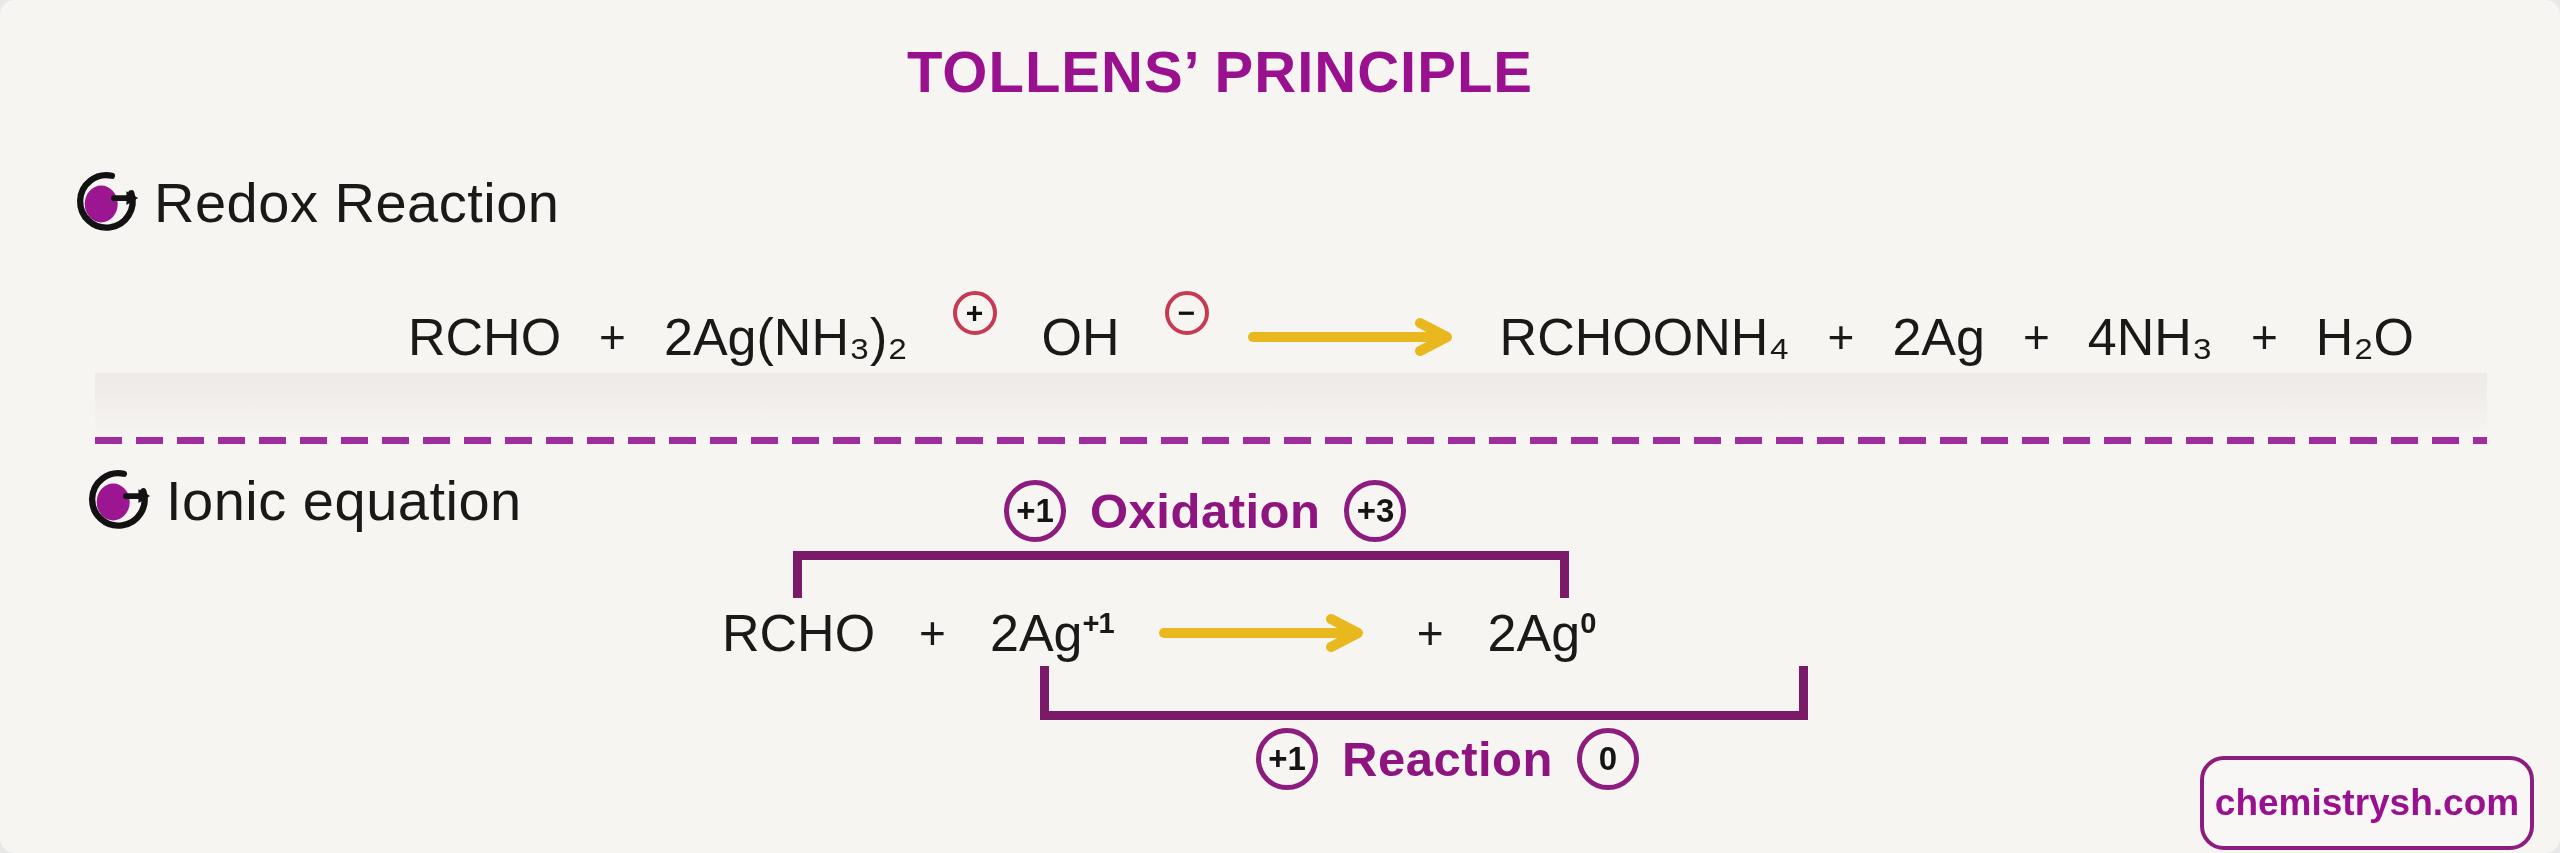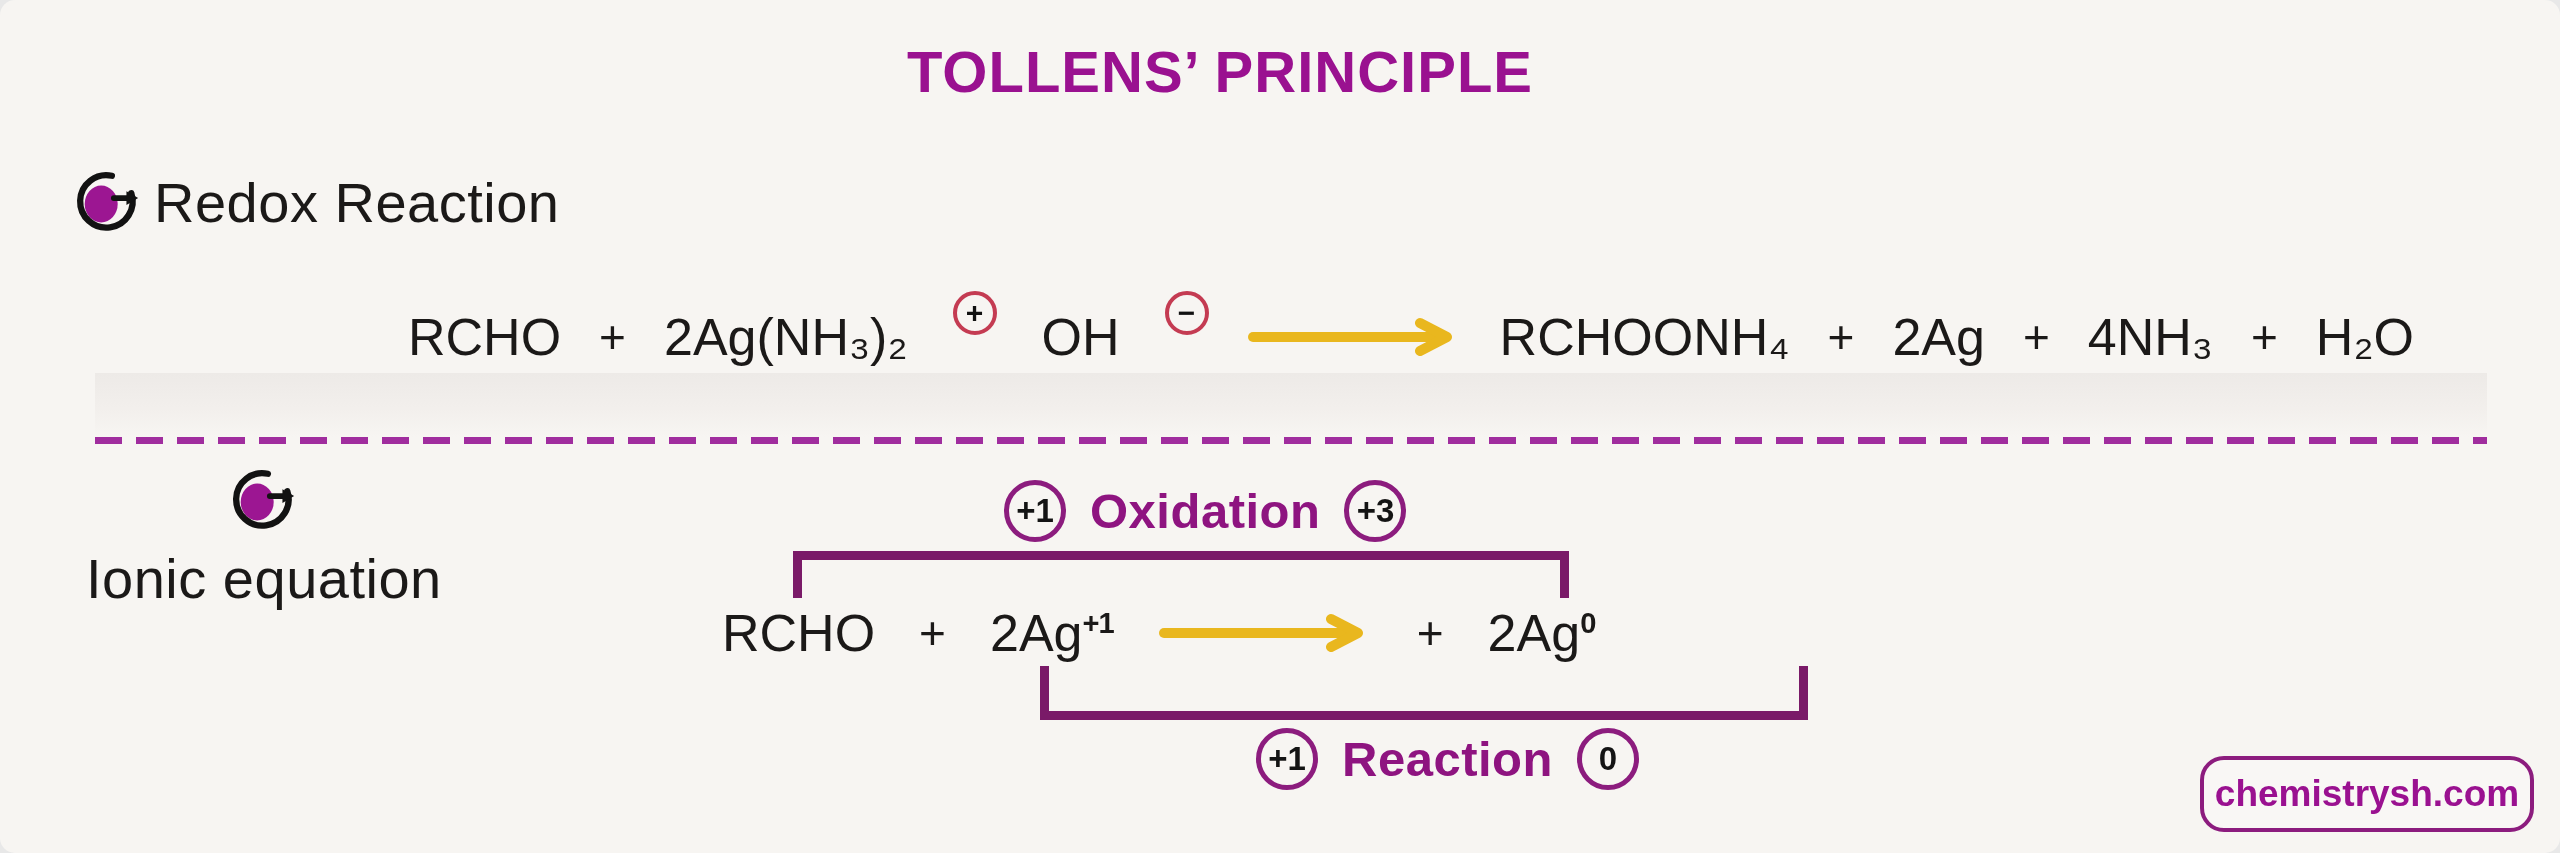--- a/index.html
+++ b/index.html
@@ -18,21 +18,21 @@
   .canvas{
     position:relative;width:2560px;height:853px;background:var(--bg);
     overflow:hidden;color:var(--ink);border-radius:15px;
   }
   .title{
     position:absolute;top:38px;left:0;width:2440px;text-align:center;
     font-size:58px;font-weight:800;letter-spacing:1px;color:var(--magenta);
   }
   .heading-row{position:absolute;display:flex;align-items:center;gap:12px;}
   .heading-row.redox{top:168px;left:74px;}
-  .heading-row.ionic{top:466px;left:86px;flex-direction:column;}
+  .heading-row.ionic{top:466px;left:86px;}
   .heading-icon{width:68px;height:68px;flex:0 0 auto;}
   .heading-text{font-size:56px;font-weight:400;color:var(--ink);letter-spacing:0.5px;}
 
   .eq-row{position:absolute;display:flex;align-items:center;font-size:52px;color:var(--ink);}
   .eq-row.redox-eq{top:305px;left:408px;gap:38px;height:64px;}
   .eq-row.ionic-eq{top:601px;left:722px;gap:44px;height:64px;}
   .eq-op{font-size:46px;}
   .formula-group{display:flex;align-items:center;gap:45px;}
   .charge-badge{
     display:inline-flex;align-items:center;justify-content:center;
@@ -65,21 +65,21 @@
   .bracket-top{
     position:absolute;top:551px;left:793px;width:776px;height:47px;
     border-top:9px solid var(--plum);border-left:9px solid var(--plum);border-right:9px solid var(--plum);
   }
   .bracket-bottom{
     position:absolute;top:666px;left:1040px;width:768px;height:54px;
     border-bottom:9px solid var(--plum);border-left:9px solid var(--plum);border-right:9px solid var(--plum);
   }
 
   .watermark{
-    position:absolute;top:756px;left:2200px;width:334px;height:76px;
+    position:absolute;top:756px;left:2200px;width:334px;height:94px;
     border:4px solid var(--circle-purple);border-radius:24px;
     display:flex;align-items:center;justify-content:center;
     font-size:37px;font-weight:700;color:var(--magenta);background:#F9F7F5;
   }
 </style>
 </head>
 <body>
 
 <div class="canvas">
 

